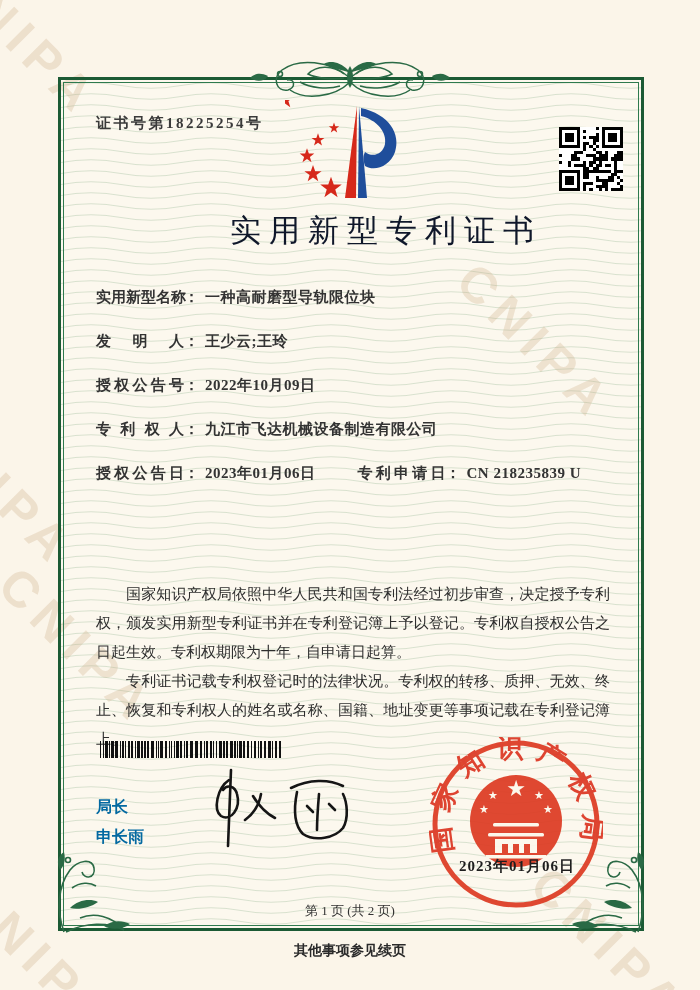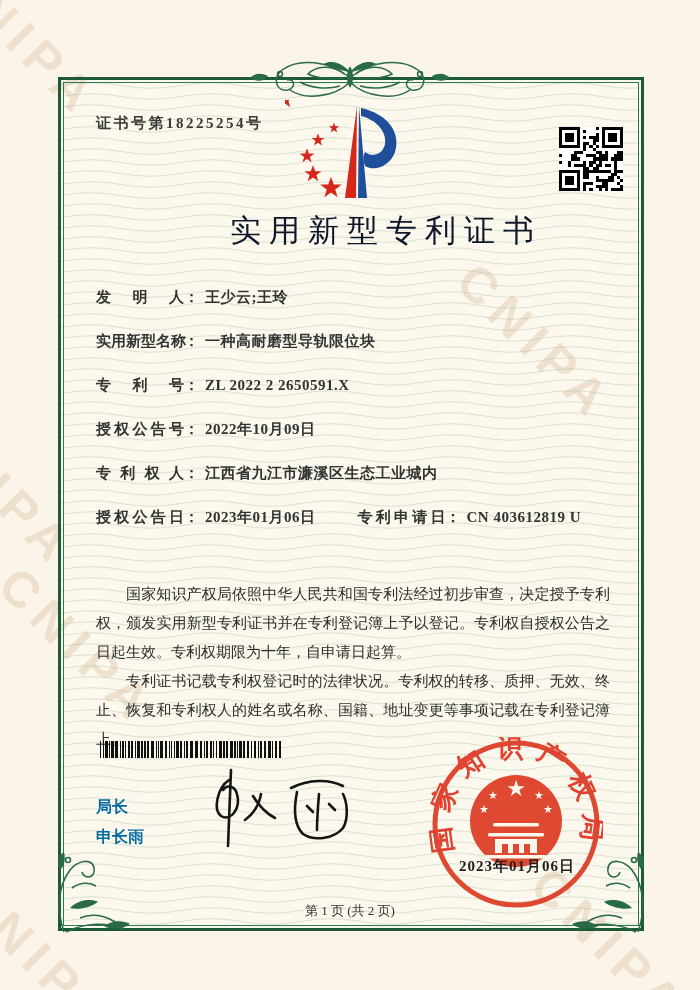--- a/index.html
+++ b/index.html
@@ -285,36 +285,33 @@
       <rect x="16" y="2" width="3" height="3" fill="#000"></rect>
       <rect x="0" y="14" width="7" height="7" fill="#000"></rect>
       <rect x="1" y="15" width="5" height="5" fill="#fff"></rect>
       <rect x="2" y="16" width="3" height="3" fill="#000"></rect>
     </svg>
 
   <div class="title">实用新型专利证书</div>
 
   <div class="fields">
     <div class="f-row">
-      <span class="f-label">发明人</span><span class="f-colon">：</span><span class="f-value">王少云;王玲</span>
-    </div>
-    <div class="f-row">
       <span class="f-label">实用新型名称</span><span class="f-colon">：</span><span class="f-value">一种高耐磨型导轨限位块</span>
     </div>
     <div class="f-row">
-      <span class="f-label">专利号</span><span class="f-colon">：</span><span class="f-value">ZL 2022 2 2650591.X</span>
+      <span class="f-label">发明人</span><span class="f-colon">：</span><span class="f-value">王少云;王玲</span>
     </div>
     <div class="f-row">
       <span class="f-label">授权公告号</span><span class="f-colon">：</span><span class="f-value">2022年10月09日</span>
     </div>
     <div class="f-row">
-      <span class="f-label">专利权人</span><span class="f-colon">：</span><span class="f-value">江西省九江市濂溪区生态工业城内</span>
+      <span class="f-label">专利权人</span><span class="f-colon">：</span><span class="f-value">九江市飞达机械设备制造有限公司</span>
     </div>
     <div class="f-row">
-      <span class="f-label">授权公告日</span><span class="f-colon">：</span><span class="f-value">2023年01月06日</span><span class="f-pair2"><span class="f-label">专利申请日</span><span class="f-colon">：</span><span class="f-value">CN 403612819 U</span></span>
+      <span class="f-label">授权公告日</span><span class="f-colon">：</span><span class="f-value">2023年01月06日</span><span class="f-pair2"><span class="f-label">专利申请日</span><span class="f-colon">：</span><span class="f-value">CN 218235839 U</span></span>
     </div>
   </div>
 
   <div class="paragraphs">
     <p>国家知识产权局依照中华人民共和国专利法经过初步审查，决定授予专利权，颁发实用新型专利证书并在专利登记簿上予以登记。专利权自授权公告之日起生效。专利权期限为十年，自申请日起算。</p>
     <p>专利证书记载专利权登记时的法律状况。专利权的转移、质押、无效、终止、恢复和专利权人的姓名或名称、国籍、地址变更等事项记载在专利登记簿上。</p>
   </div>
 
   <svg class="barcode" width="182" height="17" id="bcsvg">
       <rect x="0" y="0" width="1" height="17" fill="#111"></rect>
@@ -414,14 +411,15 @@
         <rect x="73" y="107" width="6" height="9" fill="#dd3a22"></rect>
         <rect x="84" y="107" width="6" height="9" fill="#dd3a22"></rect>
         <rect x="95" y="107" width="6" height="9" fill="#dd3a22"></rect>
         <rect x="57" y="118" width="60" height="3.5" fill="#fdf8ec"></rect>
       </g>
     </g>
   </svg>
   <div class="seal-date">2023年01月06日</div>
 
   <div class="page-num">第 1 页 (共 2 页)</div>
+  <div class="bottom-note">其他事项参见续页</div>
 
 </div>
 
 </body></html>

